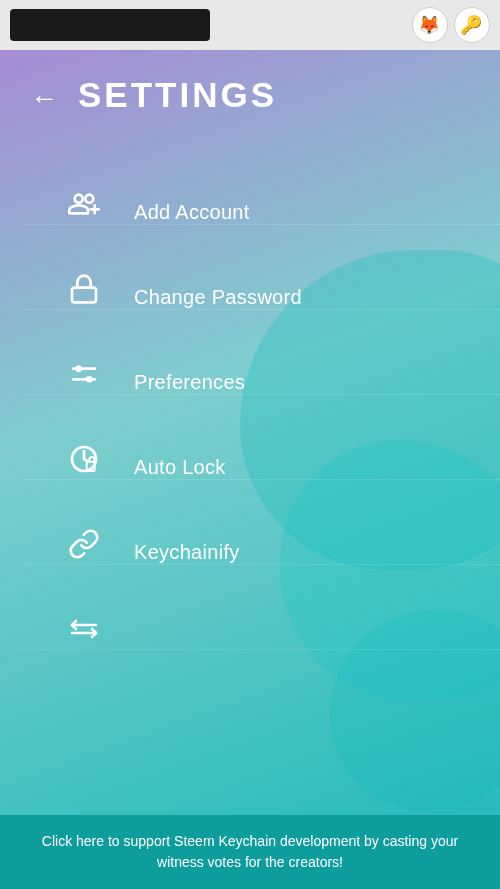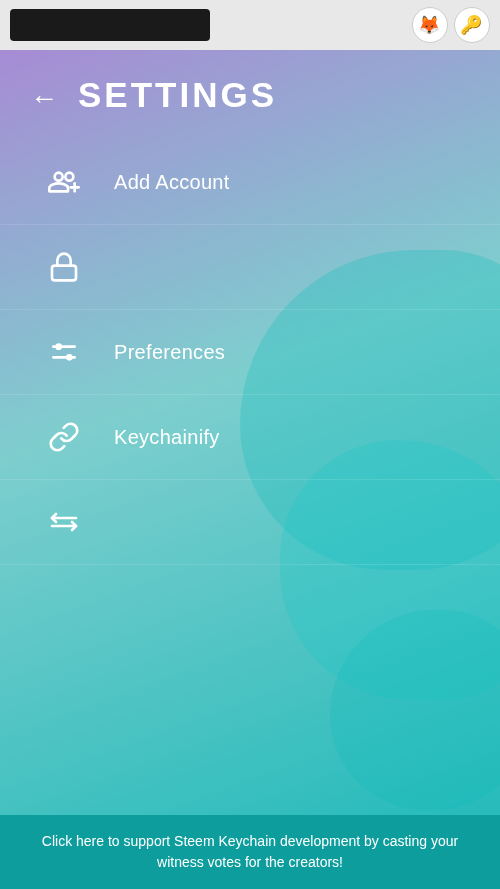--- a/index.html
+++ b/index.html
@@ -136,26 +136,27 @@
 
     
     #menu-list {
       flex: 1;
       display: flex;
       flex-direction: column;
     }
 
     .menu-item {
       display: flex;
-      align-items: center;
+      align-items: flex-end;
       padding: 0 44px;
       height: 85px;
       cursor: pointer;
       border-bottom: 1px solid rgba(255,255,255,0.12);
       position: relative;
+      margin-left: 20px;
     }
 
     .menu-icon {
       width: 40px;
       height: 40px;
       display: flex;
       align-items: center;
       justify-content: center;
       margin-right: 30px;
       color: white;
@@ -231,34 +232,46 @@
       </div>
 
 
       <div class="menu-item">
         <div class="menu-icon">
           <svg viewBox="0 0 24 24">
             <rect x="3" y="11" width="18" height="11" rx="2" ry="2"></rect>
             <path d="M7 11V7a5 5 0 0 1 10 0v4"></path>
           </svg>
         </div>
+        <span class="menu-label">Change Password</span>
       </div>
 
       <div class="menu-item">
         <div class="menu-icon">
           <svg viewBox="0 0 24 24">
             <line x1="4" y1="8" x2="20" y2="8"></line>
             <line x1="4" y1="16" x2="20" y2="16"></line>
             <circle cx="8" cy="8" r="2.5" fill="white" stroke="white" stroke-width="0"></circle>
             <circle cx="16" cy="16" r="2.5" fill="white" stroke="white" stroke-width="0"></circle>
           </svg>
         </div>
         <span class="menu-label">Preferences</span>
       </div>
 
+      <div class="menu-item">
+        <div class="menu-icon">
+          <svg viewBox="0 0 24 24">
+            <circle cx="12" cy="12" r="9"></circle>
+            <polyline points="12 6 12 12 15 14"></polyline>
+            <rect x="14" y="14" width="6" height="7" rx="1" ry="1" style="stroke-width:1.5"></rect>
+            <path d="M16 14v-1.5a2 2 0 0 1 4 0V14" style="stroke-width:1.5"></path>
+          </svg>
+        </div>
+        <span class="menu-label">Auto Lock</span>
+      </div>
 
       <div class="menu-item">
         <div class="menu-icon">
           <svg viewBox="0 0 24 24">
             <path d="M10 13a5 5 0 0 0 7.54.54l3-3a5 5 0 0 0-7.07-7.07l-1.72 1.71"></path>
             <path d="M14 11a5 5 0 0 0-7.54-.54l-3 3a5 5 0 0 0 7.07 7.07l1.71-1.71"></path>
           </svg>
         </div>
         <span class="menu-label">Keychainify</span>
       </div>

